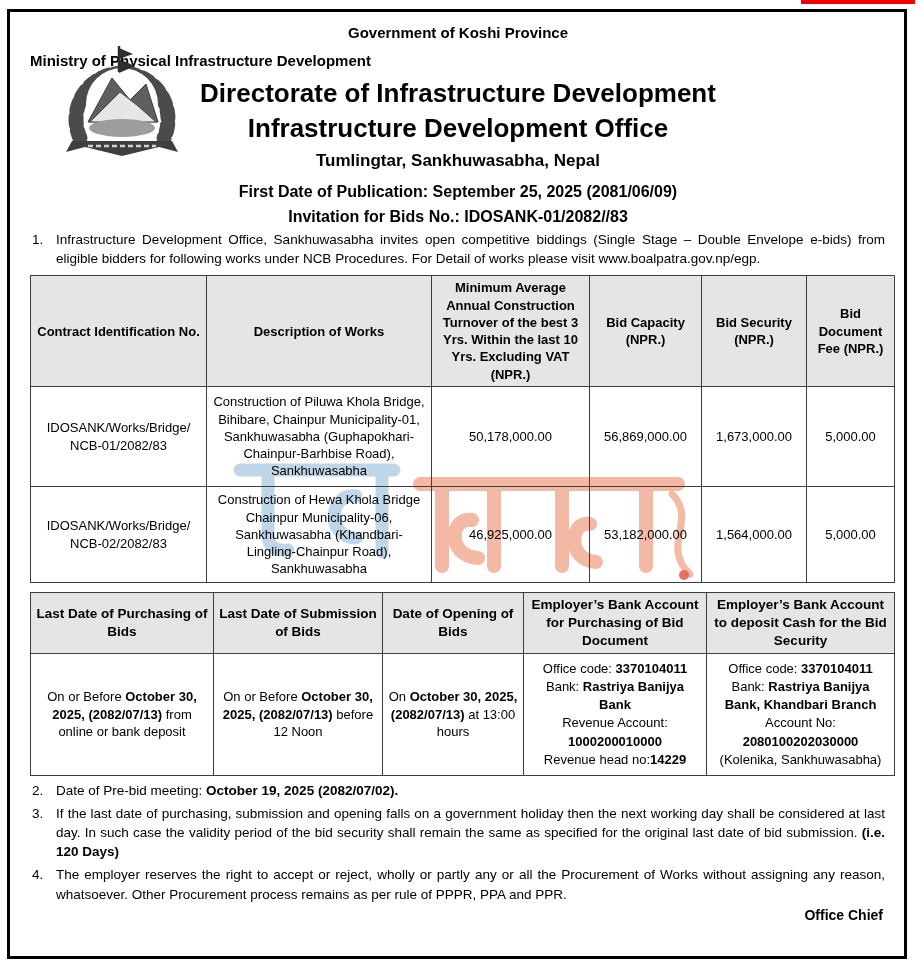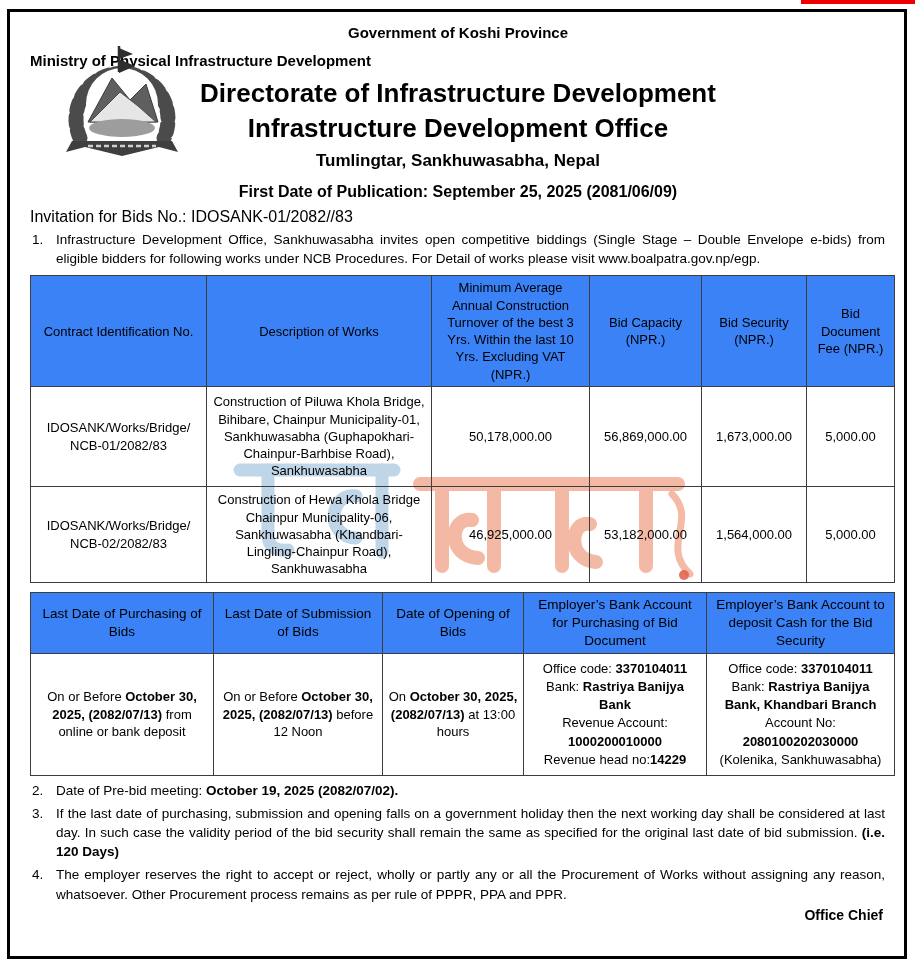--- a/index.html
+++ b/index.html
@@ -19,32 +19,32 @@
   .h-ministry  { font-weight:bold; font-size:15px; margin-top:11px; text-align:left; }
   .h-directorate{ font-weight:bold; font-size:26px; margin-top:9px; text-align:center; }
   .h-office    { font-weight:bold; font-size:26px; margin-top:4px;  text-align:center; }
   .h-addr      { font-weight:bold; font-size:17px; margin-top:7px;  text-align:center; }
   .banner-wrap { text-align:center; margin-top:12px; }
   .banner {
     display:inline-block; background:#000; color:#fff; font-weight:bold;
     font-size:27px; padding:6px 26px 8px; letter-spacing:0.5px;
   }
   .pub   { font-weight:bold; font-size:16px; margin-top:12px; text-align:center; }
-  .bidno { font-weight:normal; font-size:16px; margin-top:7px;  }
+  .bidno { font-weight:bold; font-size:16px; margin-top:7px;  text-align:center; }
   .numbered { display:flex; margin-top:4px; font-size:13.5px; line-height:1.42; }
   .numbered .num { flex:none; width:26px; padding-left:2px; }
   .numbered .txt { flex:1; text-align:justify; padding-right:1px; }
   table { border-collapse:collapse; width:864px; table-layout:fixed; }
   .t1 { margin-top:7px; }
   .t2 { margin-top:9px;border-radius:30px; }
   th, td {
     border:1px solid #3d3d3d; text-align:center; vertical-align:middle;
     padding:3px 5px; font-size:13px; line-height:1.33;
   }
-  th { background:#3b82f6; font-weight:normal; }
+  th { background:#e5e5e5; font-weight:bold; }
   .t1 thead th { height:106px; }
   .t1 .r1 td { height:100px; }
   .t1 .r2 td { height:96px; }
   .t2 thead th { height:56px; font-size:13.5px; }
   .t2 tbody td { height:122px; }
   .acct div { line-height:1.4; }
   .notes { margin-top:5px; }
   .sig { text-align:right; font-weight:bold; font-size:14px; margin-top:3px; padding-right:3px; }
   .watermark { position:absolute; left:222px; top:438px; width:470px; height:132px; z-index:-1; pointer-events:none; }
 </style>

